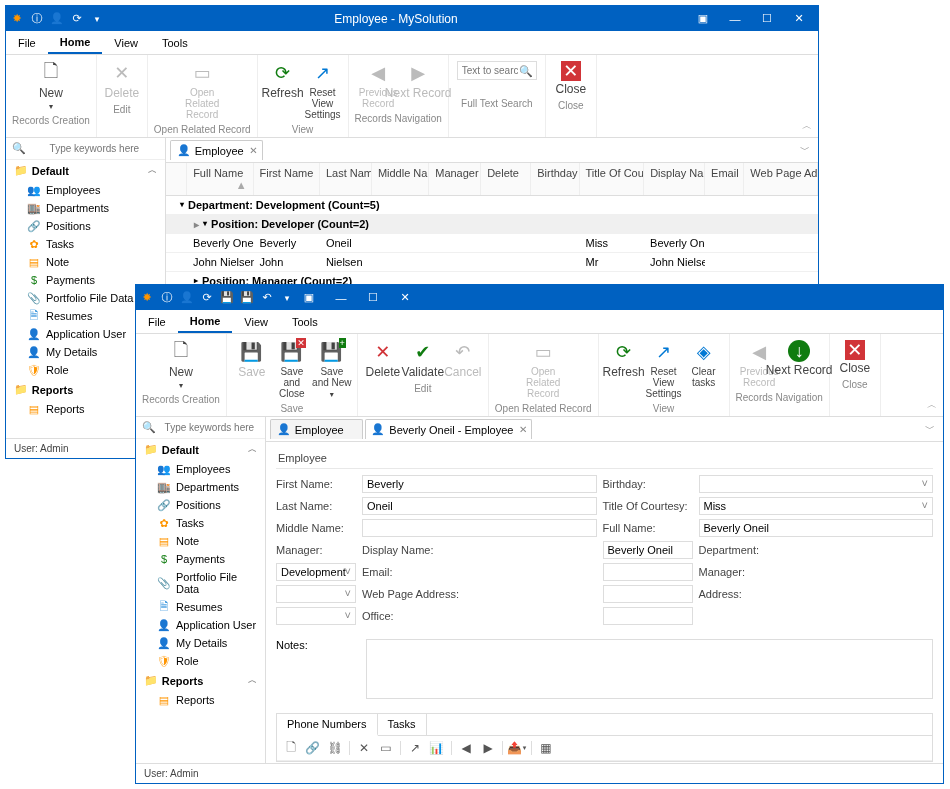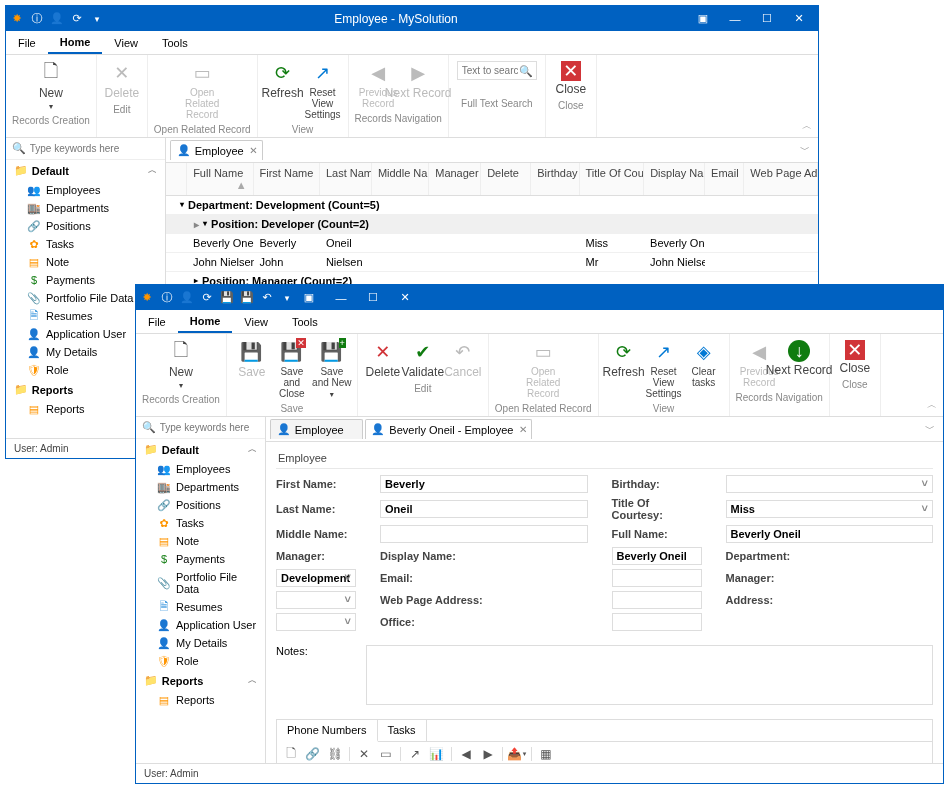--- a/index.html
+++ b/index.html
@@ -31,21 +31,21 @@
 .ribbon-group-label { font-size: 10px; color: #888; margin-top: 2px; }
 .ribbon-search { padding: 6px 8px; display: flex; flex-direction: column; align-items: center; }
 .ribbon-search input { width: 80px; padding: 3px 18px 3px 4px; border: 1px solid #ddd; font-size: 10px; }
 .search-wrap { position: relative; }
 .search-wrap .s-icon { position: absolute; right: 4px; top: 4px; font-size: 11px; color: #888; }
 .collapse-arrow { position: absolute; right: 6px; bottom: 4px; font-size: 10px; color: #888; cursor: pointer; }
 
 .body-split { flex: 1; display: flex; min-height: 0; }
 .sidebar { width: 160px; border-right: 1px solid #ddd; display: flex; flex-direction: column; }
 .sidebar .search { padding: 4px 6px; border-bottom: 1px solid #eee; display: flex; align-items: center; gap: 4px; color: #bbb; }
-.sidebar .search input { border: none; outline: none; width: 100%; font-size: 10px; color: #888; }
+.sidebar .search input { border: none; outline: none; width: 100%; font-size: 10px; color: #888; text-align: center; }
 .nav-section { padding: 4px 8px; font-weight: bold; display: flex; align-items: center; gap: 4px; cursor: pointer; }
 .nav-section .chev { margin-left: auto; font-size: 9px; color: #888; }
 .nav-item { padding: 3px 8px 3px 22px; display: flex; align-items: center; gap: 6px; cursor: pointer; }
 .nav-item .nav-icon { width: 12px; height: 12px; display: inline-flex; align-items: center; justify-content: center; font-size: 11px; }
 
 .main { flex: 1; display: flex; flex-direction: column; min-width: 0; }
 .tabbar { display: flex; align-items: center; border-bottom: 1px solid #ddd; padding: 2px 4px; gap: 2px; position: relative; }
 .tab { border: 1px solid #ccc; border-bottom: none; padding: 3px 18px 3px 6px; background: #fff; display: flex; align-items: center; gap: 4px; position: relative; font-size: 11px; border-radius: 2px 2px 0 0; }
 .tab.inactive { background: #f4f4f4; }
 .tab .close-x { position: absolute; right: 4px; font-size: 10px; color: #888; }
@@ -57,21 +57,21 @@
 .grid-row .cell { padding: 3px 6px; white-space: nowrap; overflow: hidden; }
 .group-row { padding: 3px 6px 3px 14px; font-weight: bold; font-size: 11px; display: flex; align-items: center; gap: 4px; border-bottom: 1px solid #f0f0f0; }
 .group-row.sub { padding-left: 28px; font-weight: bold; }
 .group-row .tri { font-size: 8px; transform: translateY(-1px); }
 .hilite { background: #f0f0f0; }
 
 .statusbar { border-top: 1px solid #ddd; padding: 4px 8px; font-size: 10px; color: #444; }
 
 .form-area { flex: 1; padding: 6px 10px; overflow: auto; }
 .form-section-head { padding: 4px 2px; font-size: 11px; color: #444; border-bottom: 1px solid #e8e8e8; margin-bottom: 6px; }
-.form-grid { display: grid; grid-template-columns: 80px 1fr 90px 1fr; gap: 4px 24px; align-items: center; font-weight: bold; }
+.form-grid { display: grid; grid-template-columns: 80px 1fr 90px 1fr; gap: 4px 6px; align-items: center; }
 .form-grid label { font-size: 11px; color: #444; }
 .form-grid .field { border: 1px solid #ddd; padding: 2px 4px; height: 18px; background: #fff; position: relative; }
 .form-grid .field.dd::after { content: '˅'; position: absolute; right: 4px; top: 1px; color: #888; font-size: 11px; }
 .notes-row { display: grid; grid-template-columns: 80px 1fr; gap: 4px 10px; margin-top: 14px; }
 .notes-box { border: 1px solid #ddd; height: 60px; }
 
 .sub-tabs { margin-top: 14px; border: 1px solid #ddd; }
 .sub-tabbar { display: flex; border-bottom: 1px solid #ddd; }
 .sub-tab { padding: 4px 10px; border-right: 1px solid #ddd; font-size: 11px; background: #fff; }
 .sub-tab.active { border-bottom: 2px solid #fff; margin-bottom: -1px; }

